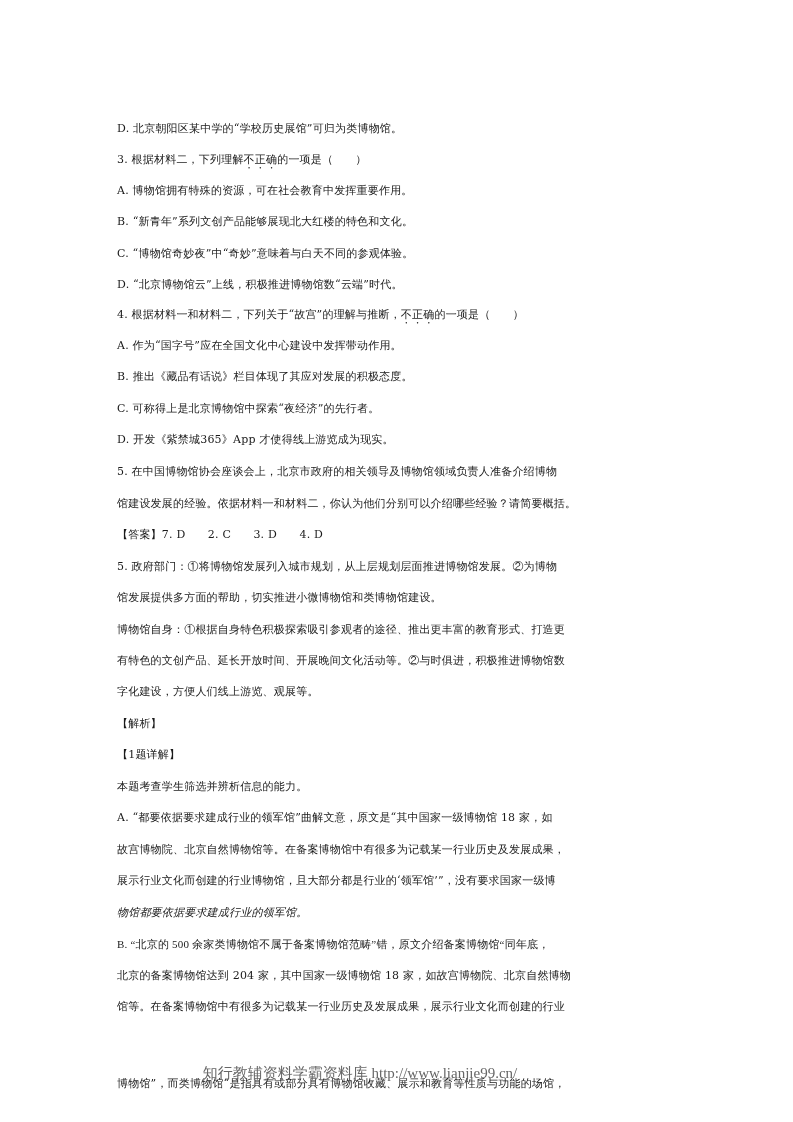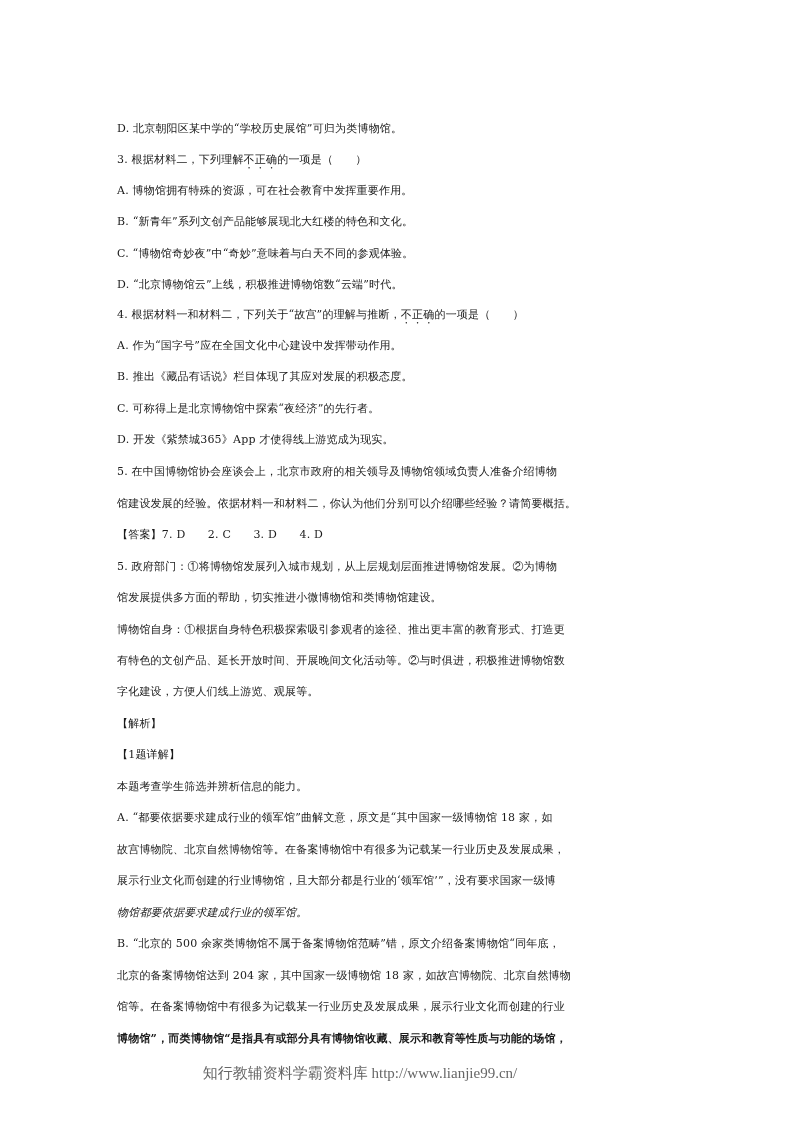--- a/index.html
+++ b/index.html
@@ -42,18 +42,18 @@
     <div class="line" style="top: 598px;">博物馆自身：①根据自身特色积极探索吸引参观者的途径、推出更丰富的教育形式、打造更</div>
     <div class="line" style="top: 629px;">有特色的文创产品、延长开放时间、开展晚间文化活动等。②与时俱进，积极推进博物馆数</div>
     <div class="line" style="top: 660px;">字化建设，方便人们线上游览、观展等。</div>
     <div class="line" style="top: 692px; font-family: Liberation Mono, monospace;">【解析】</div>
     <div class="line" style="top: 723px;">【1题详解】</div>
     <div class="line" style="top: 755px;">本题考查学生筛选并辨析信息的能力。</div>
     <div class="line" style="top: 786px;">A. “都要依据要求建成行业的领军馆”曲解文意，原文是“其中国家一级博物馆 18 家，如</div>
     <div class="line" style="top: 818px;">故宫博物院、北京自然博物馆等。在备案博物馆中有很多为记载某一行业历史及发展成果，</div>
     <div class="line" style="top: 849px;">展示行业文化而创建的行业博物馆，且大部分都是行业的‘领军馆’”，没有要求国家一级博</div>
     <div class="line" style="top: 881px; font-style: italic;">物馆都要依据要求建成行业的领军馆。</div>
-    <div class="line" style="top: 912px;">B. “北京的 500 余家类博物馆不属于备案博物馆范畴”错，原文介绍备案博物馆“同年底，</div>
+    <div class="line" style="top: 912px; font-family: Liberation Serif, serif;">B. “北京的 500 余家类博物馆不属于备案博物馆范畴”错，原文介绍备案博物馆“同年底，</div>
     <div class="line" style="top: 944px;">北京的备案博物馆达到 204 家，其中国家一级博物馆 18 家，如故宫博物院、北京自然博物</div>
     <div class="line" style="top: 975px;">馆等。在备案博物馆中有很多为记载某一行业历史及发展成果，展示行业文化而创建的行业</div>
-    <div class="line" style="top: 1007px; font-weight: bold;">博物馆”，而类博物馆“是指具有或部分具有博物馆收藏、展示和教育等性质与功能的场馆，</div>
+    <div class="line" style="top: 1052px;">博物馆”，而类博物馆“是指具有或部分具有博物馆收藏、展示和教育等性质与功能的场馆，</div>
   </div>
 <div class="footer">知行教辅资料学霸资料库 http://www.lianjie99.cn/</div>
 
 </body></html>

